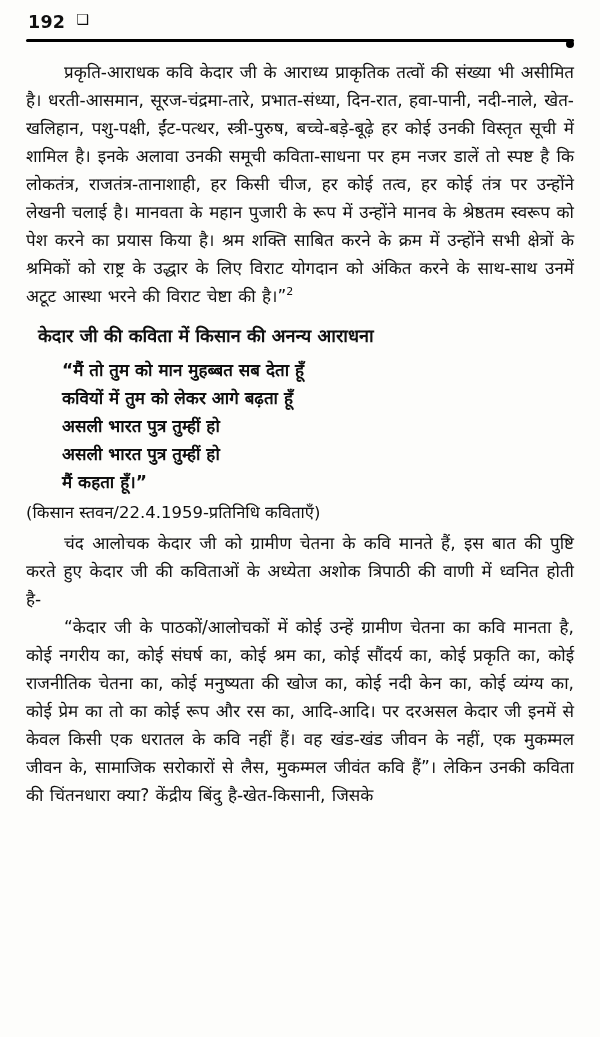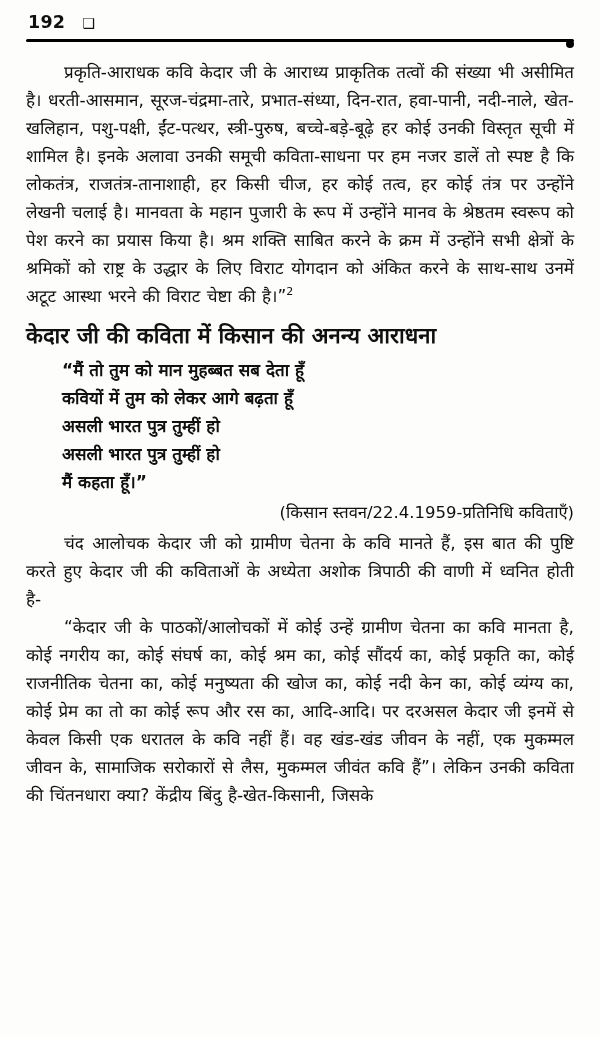--- a/index.html
+++ b/index.html
@@ -10,22 +10,22 @@
     height: 1037px;
     margin: 0 auto;
     background: #fdfdfb;
     color: #101010;
     font-family: "DejaVu Sans", "Liberation Sans", sans-serif;
     padding: 12px 26px 0 26px;
     overflow: hidden;
   }
   .page-header {
     display: flex;
-    align-items: flex-end;
-    gap: 17px;
+    align-items: flex-start;
+    gap: 11px;
     font-weight: bold;
     font-size: 17px;
     letter-spacing: 0.2px;
     padding-left: 2px;
   }
   .page-number { font-size: 17.5px; }
   .header-square {
     font-size: 14px;
     position: relative;
     top: -1px;
@@ -53,33 +53,32 @@
     text-align: justify;
     text-indent: 38px;
     word-spacing: 1px;
   }
   sup.fnote {
     font-size: 11px;
     line-height: 0;
     vertical-align: super;
   }
   h2.section-heading {
-    font-size: 22px;
+    font-size: 18px;
     font-weight: bold;
-    margin: 13px 0 7px 0;
+    margin: 13px 0 7px 12px;
     line-height: 26px;
   }
   .poem {
     font-weight: bold;
     font-size: 17px;
     line-height: 28px;
     margin-left: 36px;
   }
   .attribution {
-    text-align: right;
     font-size: 16.5px;
     line-height: 28px;
     margin: 3px 0 2px 0;
   }
   b.inline-bold { font-weight: normal; }
 </style>
 </head>
 <body>
 
 <div class="page">

